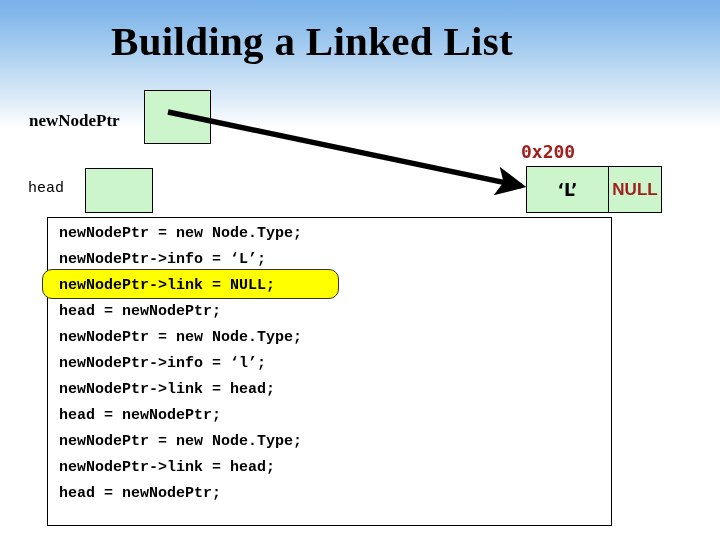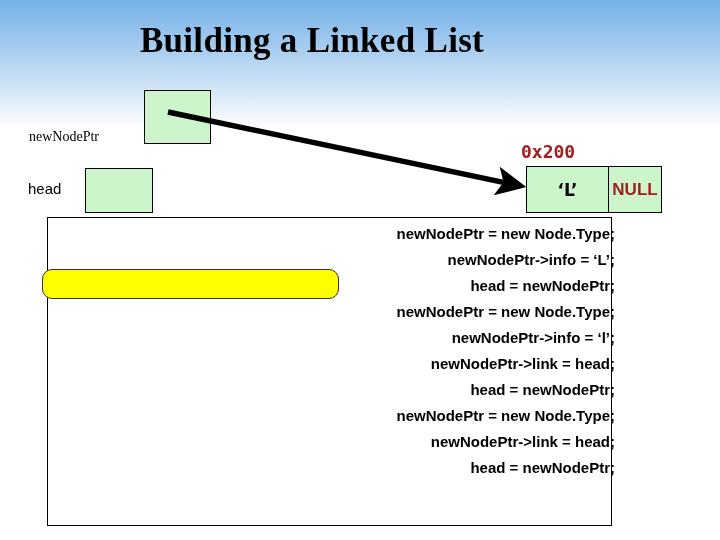--- a/index.html
+++ b/index.html
@@ -28,45 +28,45 @@
 
   
   #title {
     position: absolute;
     left: 0;
     top: 20px;
     width: 624px;
     text-align: center;
     font-family: "Liberation Serif", "DejaVu Serif", serif;
     font-weight: bold;
-    font-size: 35px;
+    font-size: 41px;
     line-height: 42px;
     color: #000000;
     letter-spacing: 0.3px;
     white-space: nowrap;
   }
 
   
   .ptr-label {
     position: absolute;
     color: #000000;
     white-space: nowrap;
   }
   #newnodeptr-label {
     left: 29px;
-    top: 128px;
+    top: 112px;
     font-family: "Liberation Serif", "DejaVu Serif", serif;
-    font-weight: normal;
-    font-size: 14px;
+    font-weight: bold;
+    font-size: 17px;
     line-height: 18px;
   }
   #head-label {
     left: 28px;
     top: 180px;
-    font-family: Liberation Sans, sans-serif;
+    font-family: Liberation Mono, monospace;
     font-size: 15px;
     line-height: 18px;
   }
   .green-box {
     position: absolute;
     background: #CCF5CC;
     border: 1px solid #000000;
     box-sizing: border-box;
   }
   #newnodeptr-box {
@@ -152,28 +152,27 @@
   #code-lines {
     position: absolute;
     left: 55px;
     top: 221px;
     width: 560px;
   }
   .code-line {
     position: relative;
     height: 26px;
     line-height: 26px;
-    font-family: Liberation Sans, sans-serif;
+    font-family: Liberation Mono, monospace;
     font-weight: bold;
     font-size: 15px;
     color: #000000;
     white-space: nowrap;
     padding-left: 4px;
     z-index: 2;
-    text-align: right;
   }
   #highlight-box {
     position: absolute;
     left: 42px;
     top: 269px;
     width: 297px;
     height: 30px;
     background: #FFFF00;
     border: 1.5px solid #333333;
     border-radius: 10px;
@@ -207,20 +206,21 @@
       </marker>
     </defs>
     <line x1="168" y1="112" x2="521" y2="186" stroke="#000000" stroke-width="5.4" marker-end="url(#arrowhead)"></line>
   </svg>
 
   <div id="code-box"></div>
   <div id="highlight-box"></div>
   <div id="code-lines">
     <div class="code-line">newNodePtr = new Node.Type;</div>
     <div class="code-line">newNodePtr-&gt;info = ‘L’;</div>
+    <div class="code-line">newNodePtr-&gt;link = NULL;</div>
     <div class="code-line">head = newNodePtr;</div>
     <div class="code-line">newNodePtr = new Node.Type;</div>
     <div class="code-line">newNodePtr-&gt;info = ‘l’;</div>
     <div class="code-line">newNodePtr-&gt;link = head;</div>
     <div class="code-line">head = newNodePtr;</div>
     <div class="code-line">newNodePtr = new Node.Type;</div>
     <div class="code-line">newNodePtr-&gt;link = head;</div>
     <div class="code-line">head = newNodePtr;</div>
   </div>
 

